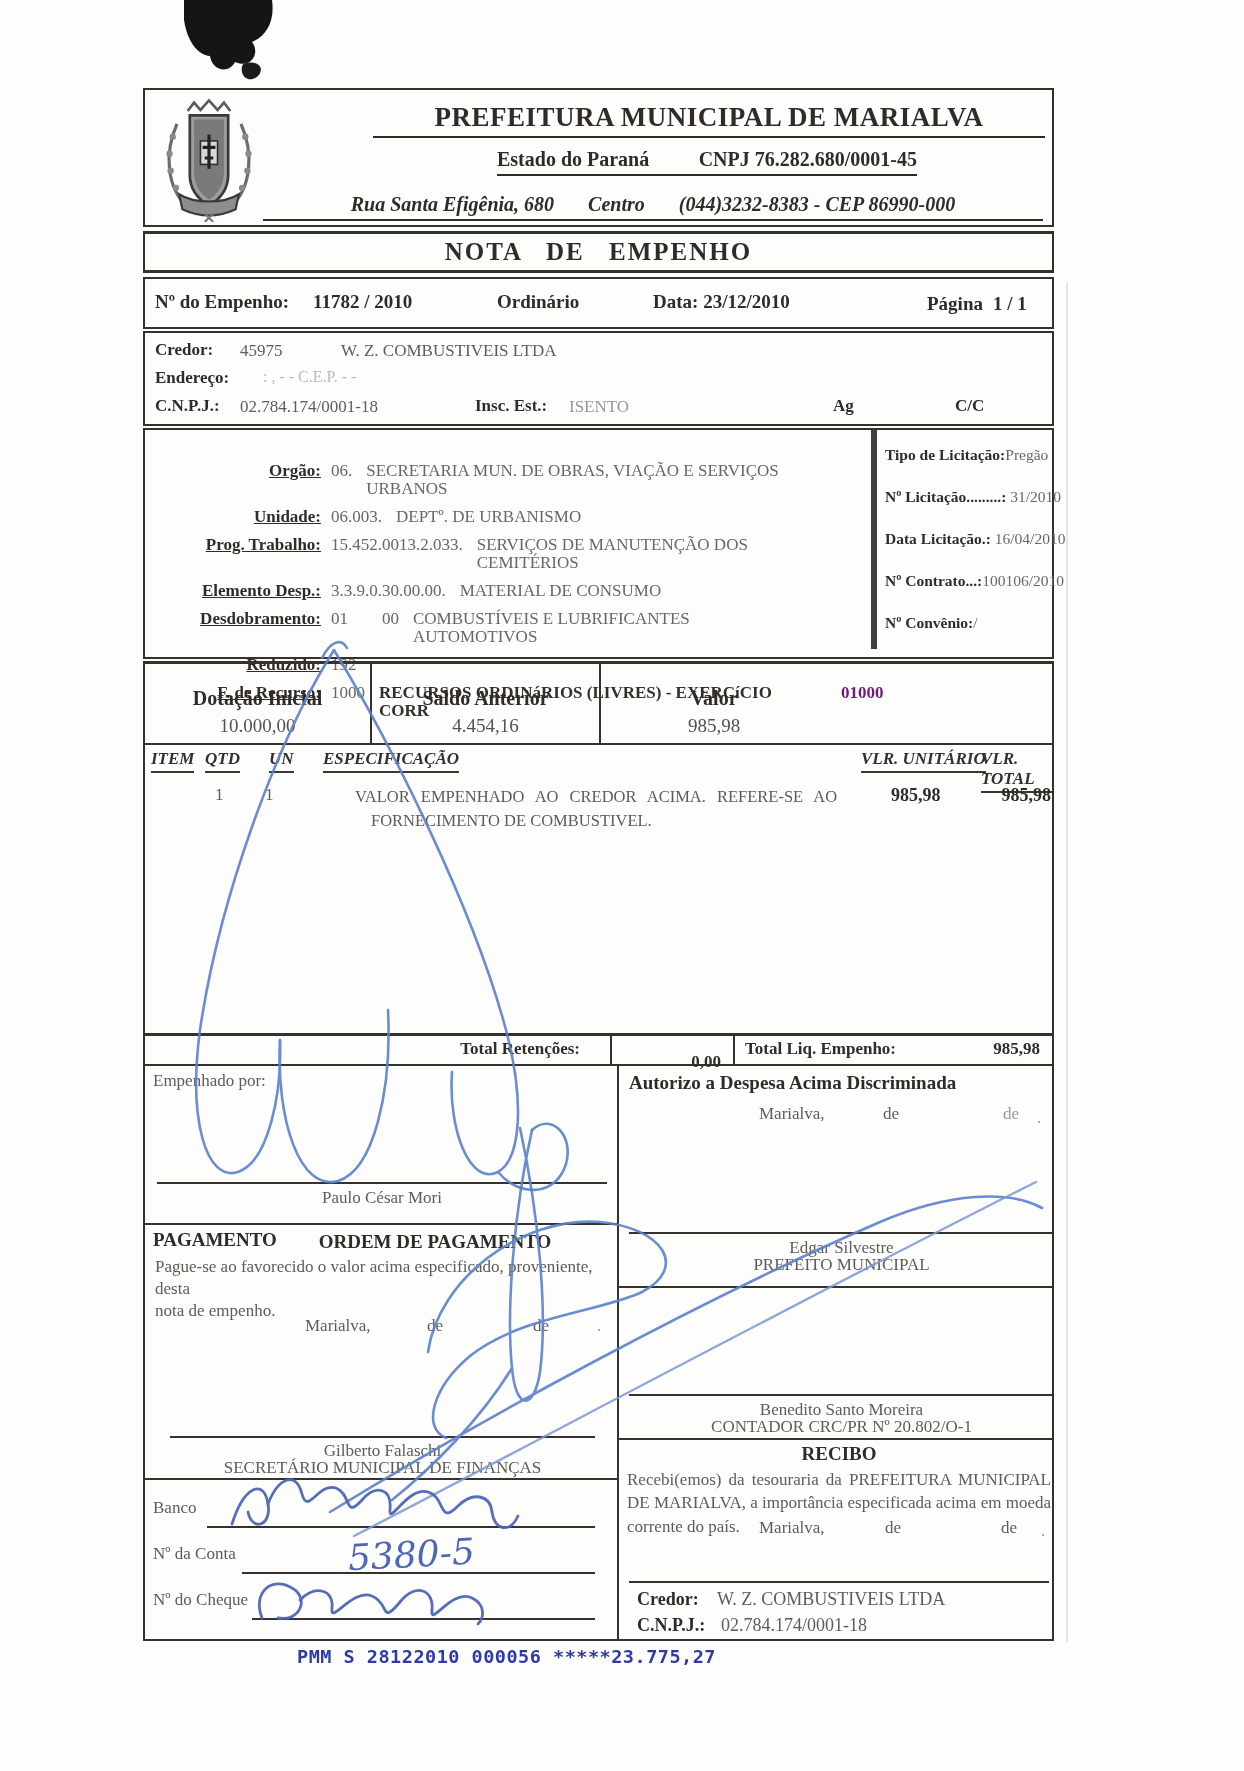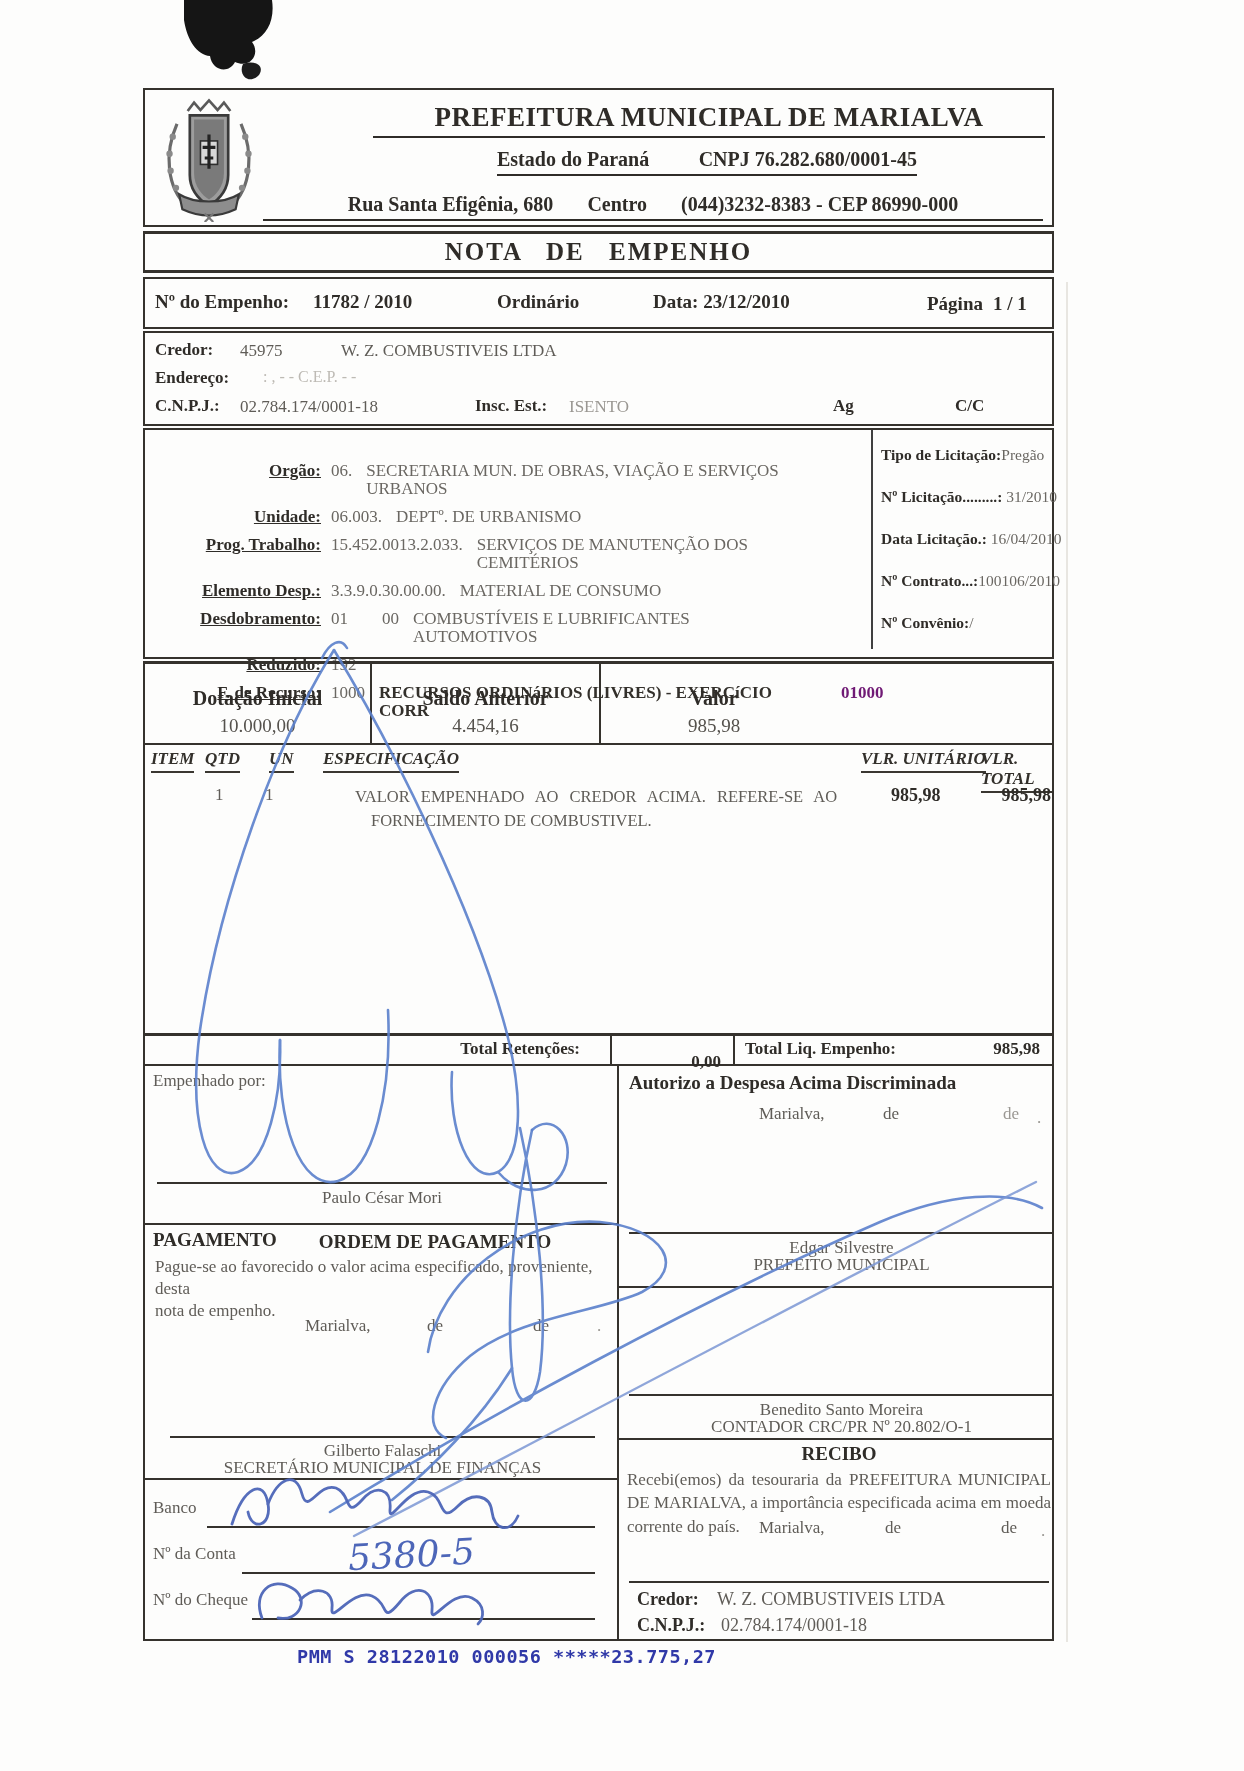--- a/index.html
+++ b/index.html
@@ -25,21 +25,21 @@
   .orc-row{position:relative;display:flex;align-items:baseline;line-height:18px;margin-bottom:10px;font-size:17px;}
   .orc-row .lbl{width:168px;text-align:right;font-weight:bold;color:#2f2c28;flex:0 0 auto;text-decoration:underline;}
   .orc-row .code{margin-left:10px;color:#6a6archive762;color:#6a6762;flex:0 0 auto;}
   .orc-row .code2{margin-left:34px;color:#6a6762;flex:0 0 auto;}
   .orc-row .code2:empty{display:none;}
   .orc-row .desc{margin-left:14px;color:#6a6762;}
   .orc-row:nth-child(7) .desc{font-weight:bold;color:#33302b;}
   .orc-row .extra{position:absolute;left:688px;font-weight:bold;color:#701a75;}
   .orc-row .extra:empty{display:none;}
   
-  .lic-box{position:absolute;top:0;right:0;bottom:8px;width:181px;border-left:2px solid #404040;box-sizing:border-box;padding:16px 4px 0 8px;}
+  .lic-box{position:absolute;top:0;right:0;bottom:8px;width:181px;border-left:6px solid #404040;box-sizing:border-box;padding:16px 4px 0 8px;}
   .lic-row{margin-bottom:24px;line-height:18px;font-size:15.5px;white-space:nowrap;}
   .lic-row .lbl{font-weight:bold;color:#2f2c28;}
   .lic-row .val{color:#6a6762;}
   
   .saldos{display:flex;height:100%;}
   .saldo-cell{box-sizing:border-box;padding-top:7px;border-right:2px solid #35322d;}
   .saldo-cell:last-child{border-right:none;}
   .saldo-h{text-align:center;font-weight:bold;font-size:20px;color:#2f2c28;margin-top:16px;}
   .saldo-v{text-align:center;font-size:19px;color:#55524d;margin-top:5px;}
   
@@ -84,21 +84,21 @@
         <path d="M46,112 L54,120 M54,112 L46,120" stroke="#777" stroke-width="2"></path>
       </svg>
     </div>
     <div class="hdr-line ul" style="left:228px;top:12px;width:672px;">
       <span class="b" style="font-size:27px;letter-spacing:.5px;">PREFEITURA MUNICIPAL DE MARIALVA</span>
     </div>
     <div class="hdr-line ul" style="left:352px;top:58px;width:420px;justify-content:space-between;">
       <span class="b t20">Estado do Paraná</span>
       <span class="b t20">CNPJ 76.282.680/0001-45</span>
     </div>
-    <div class="hdr-line ul" style="left:118px;top:103px;width:780px;gap:34px;">
+    <div class="hdr-line ul" style="left:118px;top:103px;width:780px;gap:34px;font-style:italic;">
       <span class="b t20">Rua Santa Efigênia, 680</span>
       <span class="b t20">Centro</span>
       <span class="b t20">(044)3232-8383  -  CEP 86990-000</span>
     </div>
   </div>
 
   <div class="box" style="left:143px;top:231px;width:911px;height:42px;border-width:3px 2px;">
     <div class="center b" style="font-size:25px;margin-top:4px;letter-spacing:2px;word-spacing:16px;">NOTA DE EMPENHO</div>
   </div>
 

